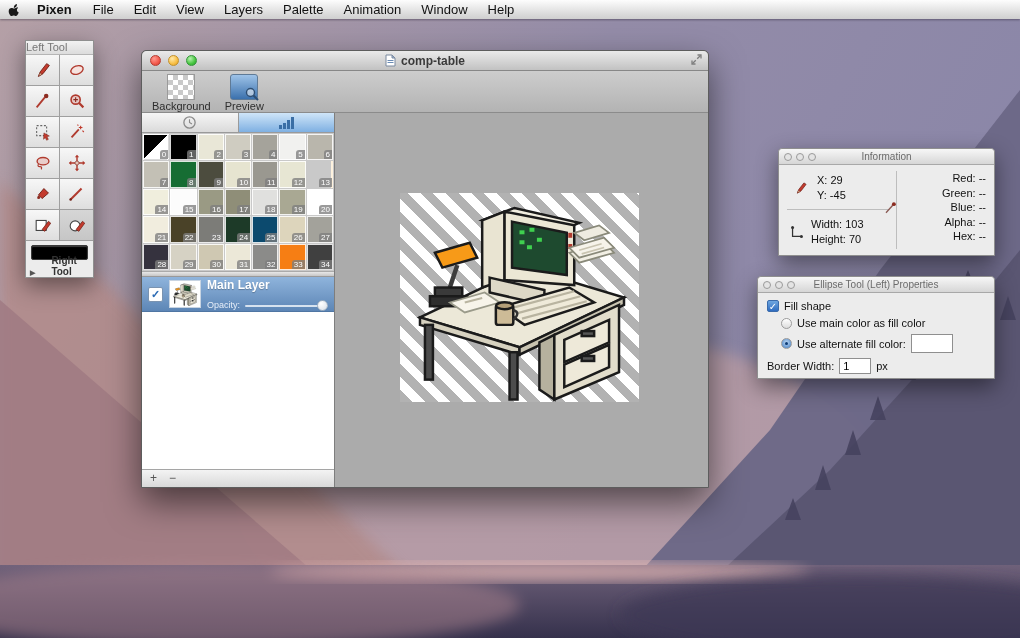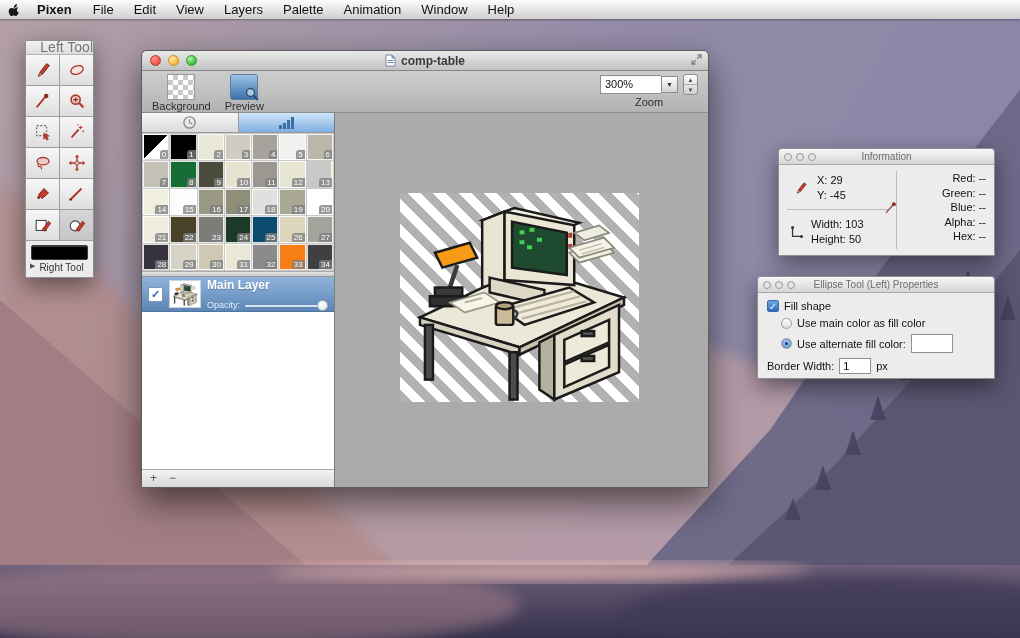--- a/index.html
+++ b/index.html
@@ -21,29 +21,29 @@
     box-shadow:0 8px 22px rgba(0,0,0,.45);font-size:11px;color:#111;}
   .panel-titlebar{height:15px;background:linear-gradient(#f7f7f7,#d6d6d6);
     border-bottom:1px solid #a8a8a8;border-radius:4px 4px 0 0;
     display:flex;align-items:center;position:relative;}
   .panel-title{position:absolute;left:0;right:0;text-align:center;font-size:10px;color:#6b6b6b;}
   .dots{display:flex;gap:4px;margin-left:5px;z-index:1;}
   .dot{width:8px;height:8px;border-radius:50%;background:#e4e4e4;border:1px solid #9a9a9a;box-sizing:border-box;}
 
   
   .toolpal{left:25px;top:40px;width:67px;z-index:25;border-radius:0;}
-  .toolpal-title{height:13px;text-align:right;font-size:14px;color:#777;
-    background:linear-gradient(#f2f2f2,#dcdcdc);border-bottom:1px solid #b5b5b5;line-height:13px;padding-left:8px;}
+  .toolpal-title{height:13px;text-align:left;font-size:11px;color:#777;
+    background:linear-gradient(#f2f2f2,#dcdcdc);border-bottom:1px solid #b5b5b5;line-height:13px;}
   .tool-grid{display:grid;grid-template-columns:1fr 1fr;background:#9f9f9f;grid-gap:1px;border-bottom:1px solid #9f9f9f;}
   .tool-cell{height:30px;background:linear-gradient(#f7f7f7,#dedede);display:flex;align-items:center;justify-content:center;}
   .tool-cell.selected{background:linear-gradient(#d6d6d6,#c6c6c6);}
   .tool-cell svg{width:20px;height:20px;}
   .colorwell-row{padding:4px 5px 2px;}
   .current-color{height:13px;border-radius:2px;border:1px solid #3a3a3a;box-shadow:inset 0 1px 1px rgba(255,255,255,.25);}
-  .toolpal-footer{height:15px;display:flex;align-items:flex-start;font-size:10px;font-weight:normal;color:#333;padding:0 4px;gap:4px;}
+  .toolpal-footer{height:15px;display:flex;align-items:flex-end;font-size:10px;font-weight:bold;color:#333;padding:0 4px;gap:16px;}
   .disclosure{font-size:7px;color:#555;}
 
   
   .docwin{position:absolute;left:141px;top:50px;width:566px;height:436px;z-index:15;
     border:1px solid #5d5d5d;border-radius:5px 5px 0 0;box-shadow:0 14px 34px rgba(0,0,0,.55);
     background:#ababab;display:flex;flex-direction:column;}
   .titlebar{height:19px;background:linear-gradient(#eaeaea,#c2c2c2);border-bottom:1px solid #878787;
     border-radius:5px 5px 0 0;display:flex;align-items:center;position:relative;flex:0 0 auto;}
   .traffic{display:flex;gap:7px;margin-left:8px;z-index:2;}
   .tl{width:11px;height:11px;border-radius:50%;box-sizing:border-box;}
@@ -374,31 +374,20 @@
       </div>
       <div class="tb-item">
         <div class="preview-icon">
           <svg width="16" height="16" viewBox="0 0 16 16">
             <circle cx="6.5" cy="6.5" r="4" fill="rgba(255,255,255,.55)" stroke="#2d4e73" stroke-width="1.4"></circle>
             <line x1="9.5" y1="9.5" x2="14" y2="14" stroke="#2d4e73" stroke-width="2"></line>
           </svg>
         </div>
         <span>Preview</span>
       </div>
-      <div class="tb-right">
-        <div class="zoom-row">
-          <div class="zoom-field">300%</div>
-          <div class="zoom-dd">▼</div>
-          <div class="stepper">
-            <div>▲</div>
-            <div>▼</div>
-          </div>
-        </div>
-        <span class="tb-label">Zoom</span>
-      </div>
     </div>
 
     <div class="doc-body">
       <div class="left-pane">
         <div class="pal-tabs">
           <div class="pal-tab">
             <svg width="15" height="15" viewBox="0 0 16 16">
               <circle cx="8" cy="8" r="6" fill="none" stroke="#8a8a8a" stroke-width="1.4"></circle>
               <path d="M8 4.5V8l2.6 1.6" stroke="#8a8a8a" stroke-width="1.2" fill="none"></path>
             </svg>
@@ -577,21 +566,21 @@
       </div>
       <div class="info-hdivider"></div>
       <div class="wh-block">
         <svg width="16" height="16" viewBox="0 0 18 18">
           <path d="M4 4 v10 h10" fill="none" stroke="#333" stroke-width="1.4"></path>
           <circle cx="4" cy="4" r="1.7" fill="#333"></circle>
             <circle cx="14" cy="14" r="1.7" fill="#333"></circle>
         </svg>
         <div class="pair-col">
           <div><span>Width:</span> <span>103</span></div>
-          <div><span>Height:</span> <span>50</span></div>
+          <div><span>Height:</span> <span>70</span></div>
         </div>
       </div>
       <div class="info-vdivider"></div>
       <svg class="eyedrop-float" width="15" height="17" viewBox="0 0 20 20">
         <path d="M4 17 L13 7" stroke="#8a5a54" stroke-width="1.8" fill="none"></path>
         <circle cx="14.5" cy="5.5" r="2.6" fill="#8c2b20"></circle>
       </svg>
       <div class="info-rows">
           <div class="info-row">
             <span>Red:</span>

